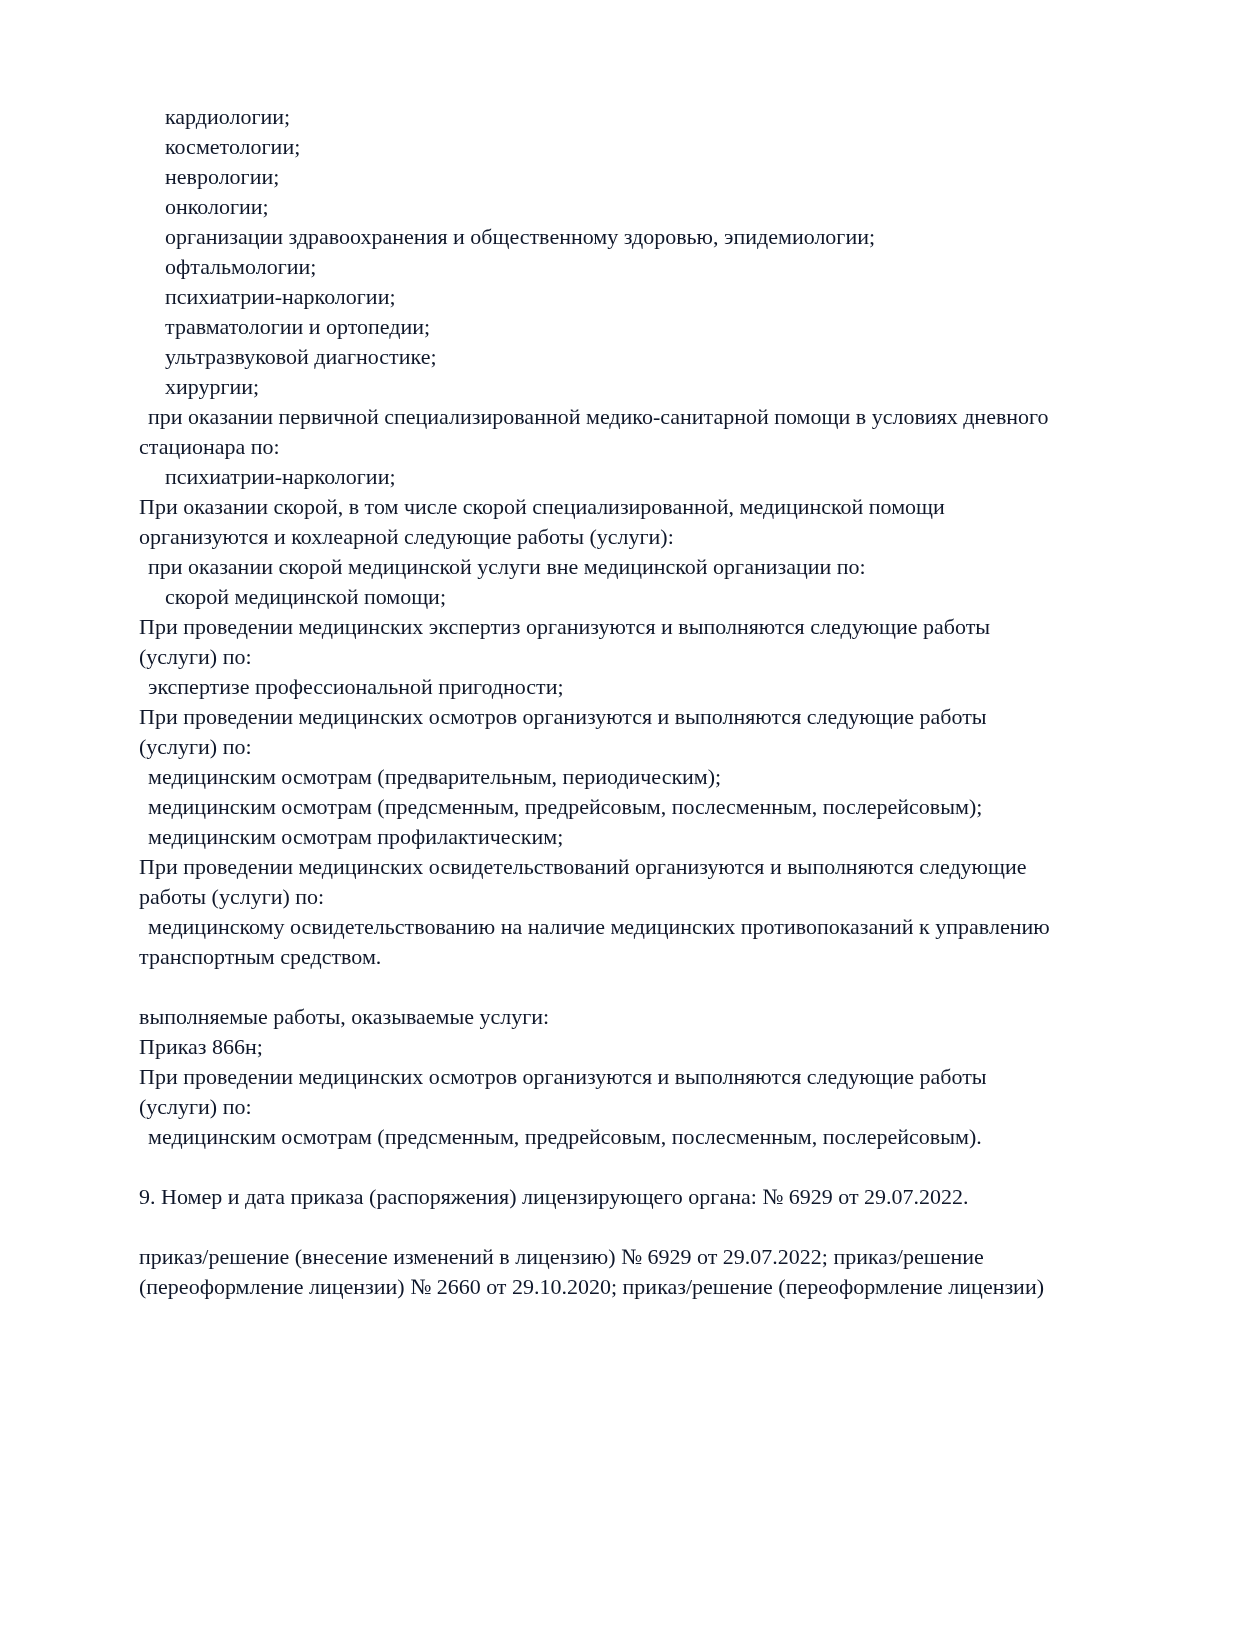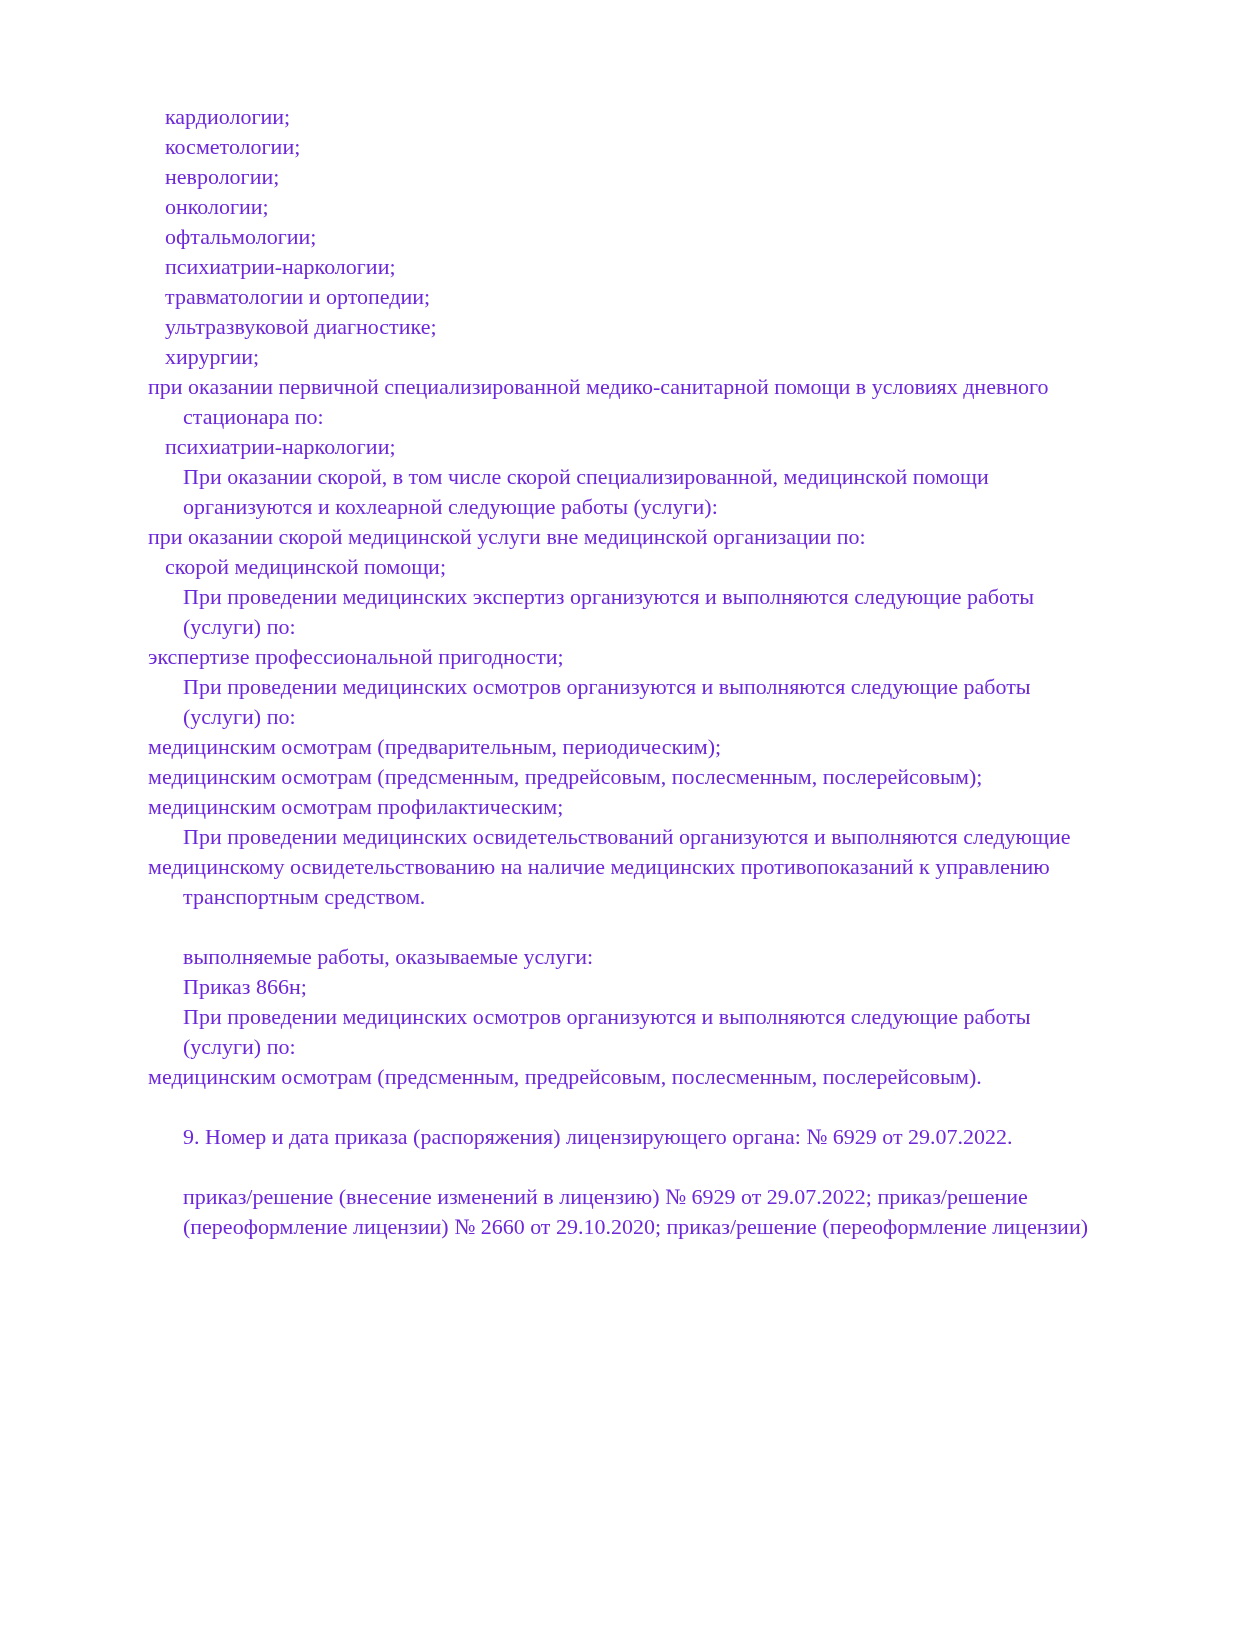--- a/index.html
+++ b/index.html
@@ -5,48 +5,49 @@
   html, body {
     margin: 0;
     padding: 0;
     background: #ffffff;
   }
   .page {
     position: relative;
     width: 1240px;
     height: 1650px;
     background: #ffffff;
-    color: #6d28d9;
+    color: #0f172a;
     box-sizing: border-box;
     padding: 102px 100px 0 139px;
     overflow: hidden;
     font-family: "Liberation Serif", serif;
     font-size: 22px;
     line-height: 30px;
   }
   .doc-body {
     width: 100%;
   }
   .line {
     white-space: pre;
     min-height: 30px;
   }
-  .indent-0 { padding-left: 0; margin-left: 44px; }
+  .indent-0 { padding-left: 0; }
   .indent-1 { padding-left: 9px; }
   .indent-2 { padding-left: 26px; }
 </style>
 </head>
 <body>
 
 <div class="page">
   <div class="doc-body">
       <div class="line indent-2">кардиологии;</div>
       <div class="line indent-2">косметологии;</div>
       <div class="line indent-2">неврологии;</div>
       <div class="line indent-2">онкологии;</div>
+      <div class="line indent-2">организации здравоохранения и общественному здоровью, эпидемиологии;</div>
       <div class="line indent-2">офтальмологии;</div>
       <div class="line indent-2">психиатрии-наркологии;</div>
       <div class="line indent-2">травматологии и ортопедии;</div>
       <div class="line indent-2">ультразвуковой диагностике;</div>
       <div class="line indent-2">хирургии;</div>
       <div class="line indent-1">при оказании первичной специализированной медико-санитарной помощи в условиях дневного</div>
       <div class="line indent-0">стационара по:</div>
       <div class="line indent-2">психиатрии-наркологии;</div>
       <div class="line indent-0">При оказании скорой, в том числе скорой специализированной, медицинской помощи</div>
       <div class="line indent-0">организуются и кохлеарной следующие работы (услуги):</div>
@@ -54,20 +55,21 @@
       <div class="line indent-2">скорой медицинской помощи;</div>
       <div class="line indent-0">При проведении медицинских экспертиз организуются и выполняются следующие работы</div>
       <div class="line indent-0">(услуги) по:</div>
       <div class="line indent-1">экспертизе профессиональной пригодности;</div>
       <div class="line indent-0">При проведении медицинских осмотров организуются и выполняются следующие работы</div>
       <div class="line indent-0">(услуги) по:</div>
       <div class="line indent-1">медицинским осмотрам (предварительным, периодическим);</div>
       <div class="line indent-1">медицинским осмотрам (предсменным, предрейсовым, послесменным, послерейсовым);</div>
       <div class="line indent-1">медицинским осмотрам профилактическим;</div>
       <div class="line indent-0">При проведении медицинских освидетельствований организуются и выполняются следующие</div>
+      <div class="line indent-0">работы (услуги) по:</div>
       <div class="line indent-1">медицинскому освидетельствованию на наличие медицинских противопоказаний к управлению</div>
       <div class="line indent-0">транспортным средством.</div>
       <div class="line indent-0">&nbsp;</div>
       <div class="line indent-0">выполняемые работы, оказываемые услуги:</div>
       <div class="line indent-0">Приказ 866н;</div>
       <div class="line indent-0">При проведении медицинских осмотров организуются и выполняются следующие работы</div>
       <div class="line indent-0">(услуги) по:</div>
       <div class="line indent-1">медицинским осмотрам (предсменным, предрейсовым, послесменным, послерейсовым).</div>
       <div class="line indent-0">&nbsp;</div>
       <div class="line indent-0">9. Номер и дата приказа (распоряжения) лицензирующего органа: № 6929 от 29.07.2022.</div>

